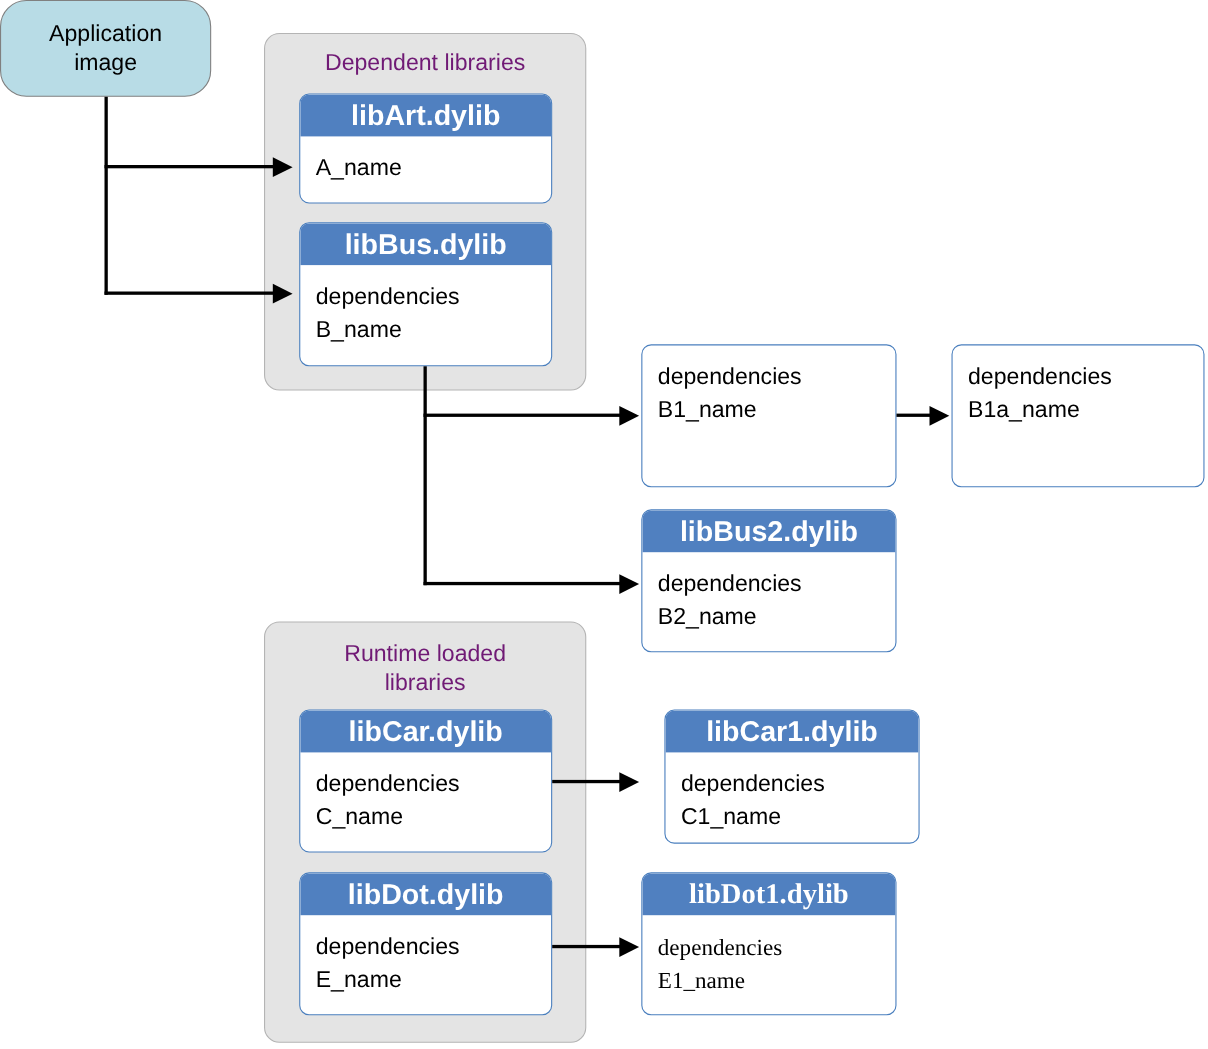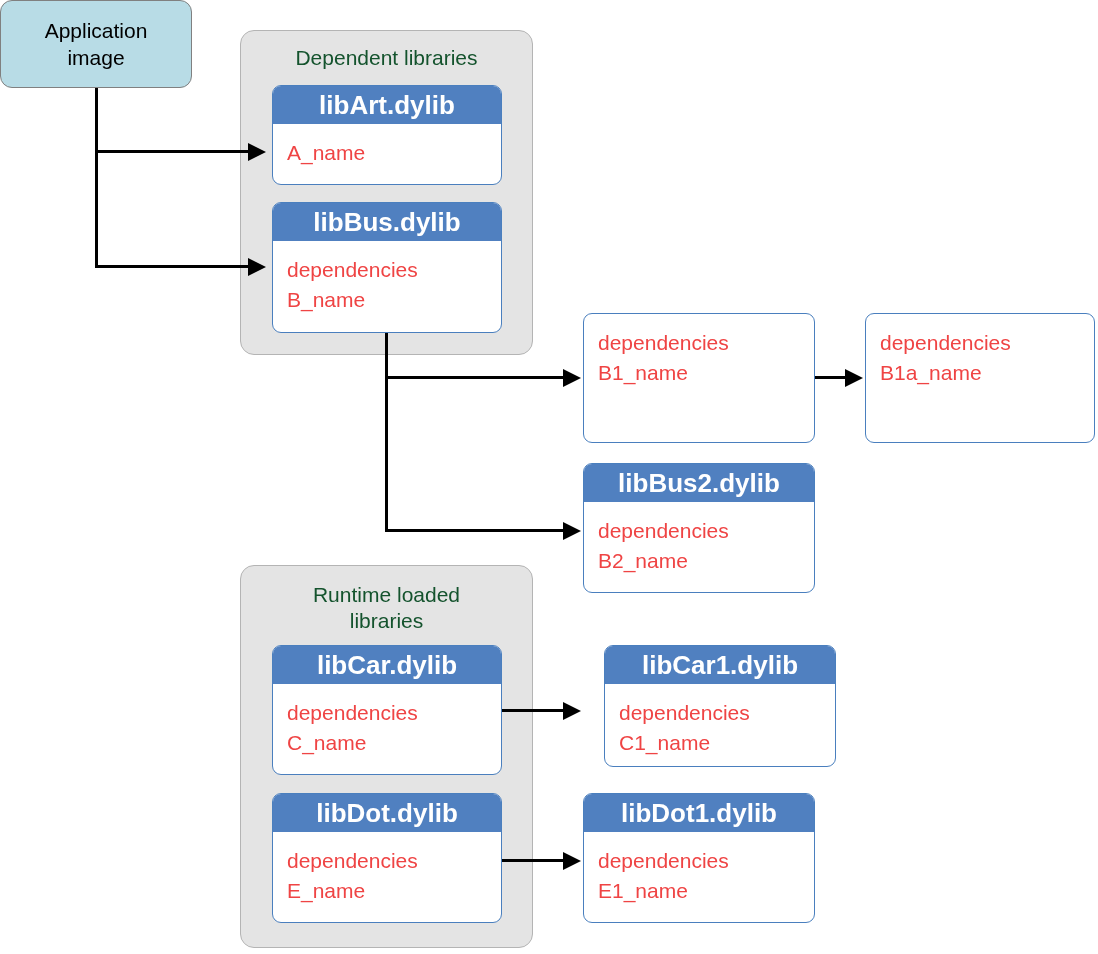--- a/index.html
+++ b/index.html
@@ -23,31 +23,31 @@
     border: 1px solid #b4b4b4;
     border-radius: 14px;
     box-sizing: border-box;
   }
   .group-title {
     position: absolute;
     left: 0;
     right: 0;
     text-align: center;
     font-size: 21px;
-    color: #14532d;
+    color: #701a75;
     line-height: 26px;
     white-space: pre-line;
   }
 
   
   .app-box {
     position: absolute;
     background: #b8dce6;
     border: 1px solid #808080;
-    border-radius: 12px;
+    border-radius: 24px;
     box-sizing: border-box;
     display: flex;
     align-items: center;
     justify-content: center;
     text-align: center;
     font-size: 21px;
     color: #000000;
     line-height: 27px;
     white-space: pre-line;
   }
@@ -68,21 +68,21 @@
     font-size: 26px;
     font-weight: bold;
     display: flex;
     align-items: center;
     justify-content: center;
     box-sizing: border-box;
   }
   .lib-body {
     padding: 14px 0 0 14px;
     font-size: 21px;
-    color: #ef4444;
+    color: #000000;
     line-height: 30px;
     white-space: pre-line;
   }
 
   
   .edge-h {
     position: absolute;
     height: 3px;
     background: #000000;
   }
@@ -182,19 +182,19 @@
 
   <div class="lib-card" style="left:272px; top:793px; width:230px; height:130px;">
     <div class="lib-header">libDot.dylib</div>
     <div class="lib-body">dependencies
 E_name</div>
   </div>
 
   <div class="edge-h" style="left:502px; top:859px; width:63px;"></div>
   <div class="arrowhead" style="left:563px; top:852px;"></div>
 
-  <div class="lib-card" style="left:583px; top:793px; width:232px; height:130px;">
+  <div class="lib-card" style="left:583px; top:793px; width:232px; height:130px;font-family:Liberation Serif, serif;">
     <div class="lib-header">libDot1.dylib</div>
     <div class="lib-body">dependencies
 E1_name</div>
   </div>
 
 </div>
 
 </body></html>

